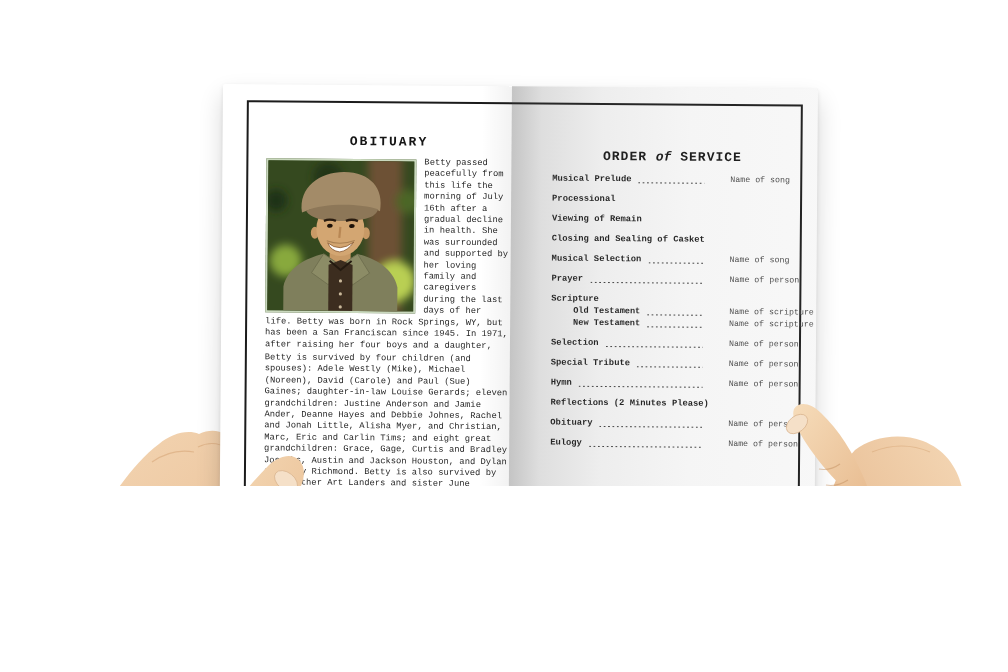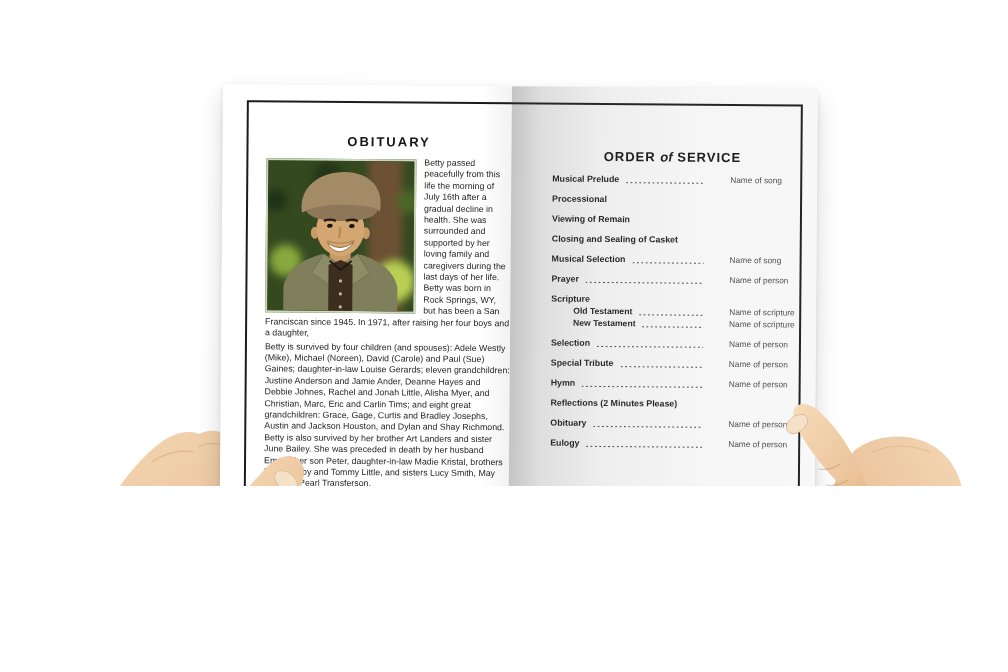--- a/index.html
+++ b/index.html
@@ -1,18 +1,18 @@
 <!DOCTYPE html>
 <html><head>
 <meta charset="utf-8">
 <style>
   html,body{margin:0;padding:0;background:#ffffff;}
   .stage{
     position:relative;width:1008px;height:486px;overflow:hidden;
-    background:#ffffff;font-family:Liberation Sans, sans-serif;
+    background:#ffffff;font-family:Liberation Mono, monospace;
   }
   svg.hands{position:absolute;left:0;top:0;width:1008px;height:672px;pointer-events:none;}
   .hands-behind{z-index:1;}
   .sheet{
     position:absolute;left:223px;top:84px;width:595px;height:458px;
     background:#ffffff;border-radius:2px;z-index:2;
     transform:rotate(0.45deg);transform-origin:top left;
     box-shadow:0 2px 4px rgba(0,0,0,0.10), 0 12px 24px rgba(0,0,0,0.16);
   }
   .hands-front{z-index:3;}

